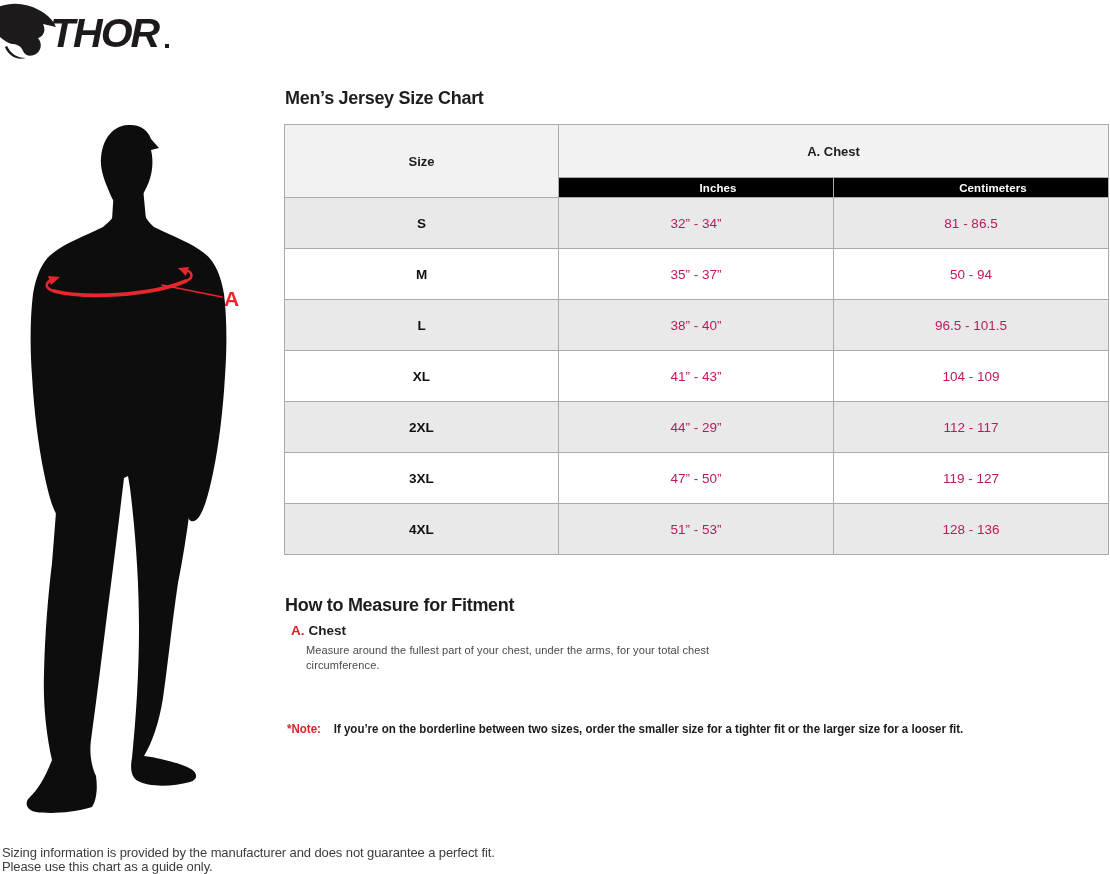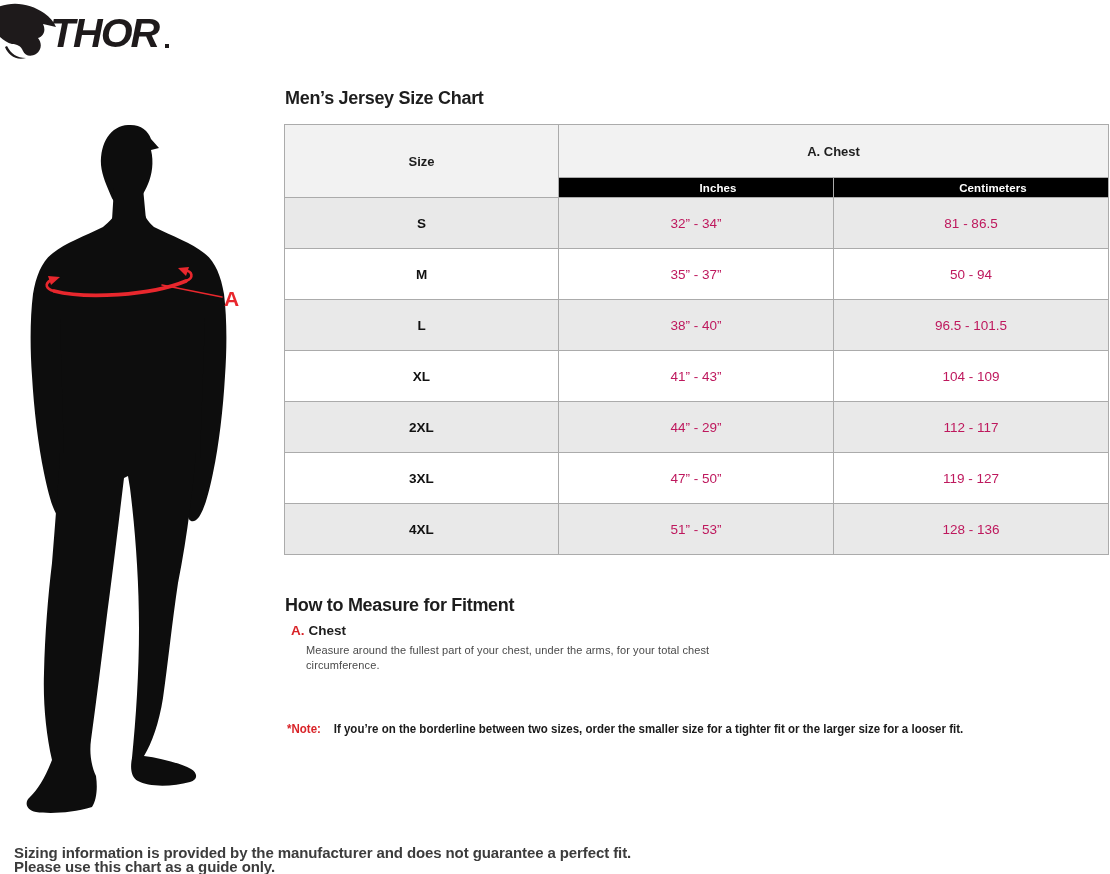--- a/index.html
+++ b/index.html
@@ -62,22 +62,22 @@
   .fit-note {
     position: absolute; left: 287px; top: 722px; white-space: nowrap;
     font-size: 12.5px; font-weight: bold;
     transform: scaleX(0.92); transform-origin: left center;
   }
   .fit-note .note-label { color: #d92328; margin-right: 14px; }
   .fit-note .note-text { color: #1a1a1a; }
 
   
   .disclaimer {
-    position: absolute; left: 14px; top: 846px;
-    font-size: 15px; line-height: 14px; color: #3c3c3c; letter-spacing: -0.1px; font-weight: bold;
+    position: absolute; left: 2px; top: 846px;
+    font-size: 13px; line-height: 14px; color: #3c3c3c; letter-spacing: -0.1px;
   }
 
   .logo-text {
     font-family: "Liberation Sans", sans-serif;
     font-style: italic; font-weight: bold; font-size: 41px; letter-spacing: -2px;
   }
   .fig-label {
     font-family: "Liberation Sans", sans-serif;
     font-weight: bold; font-size: 21px;
   }

